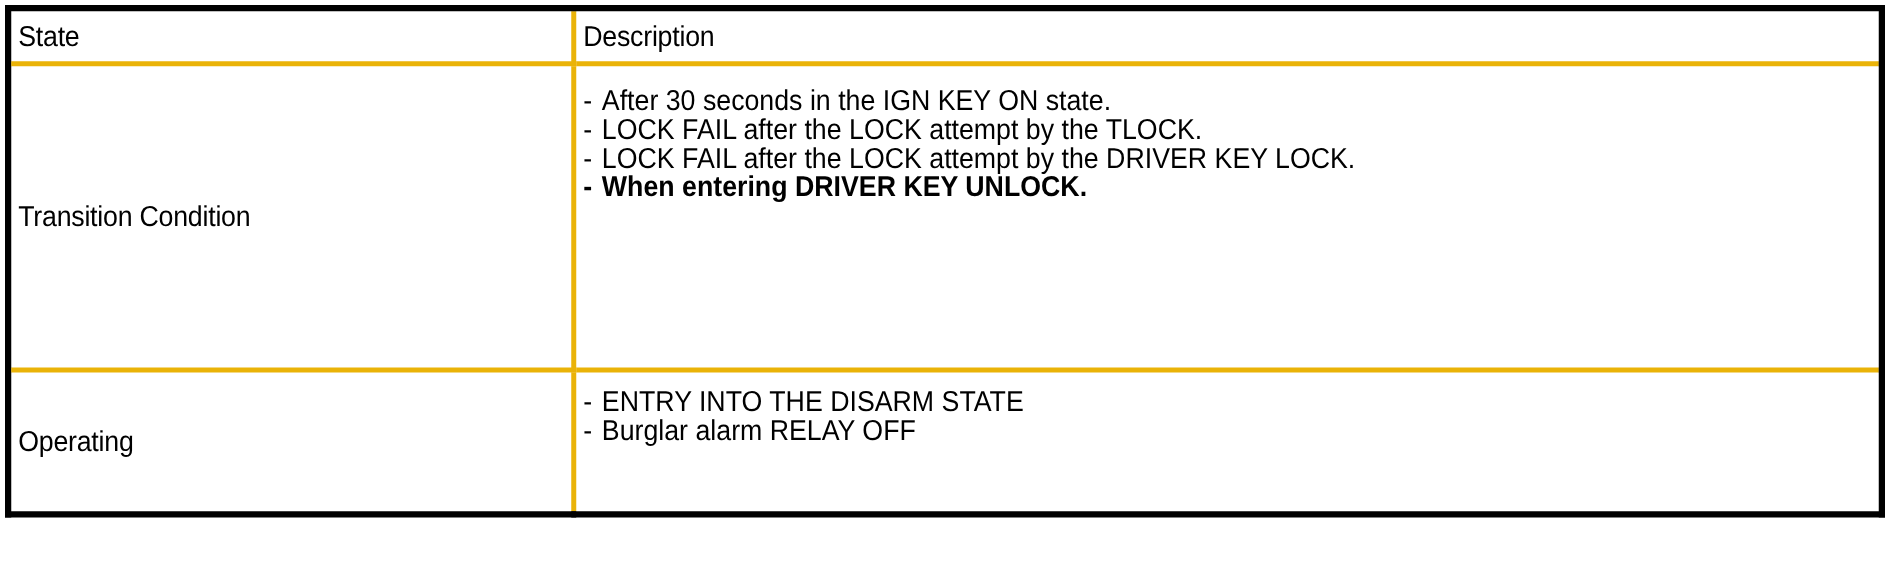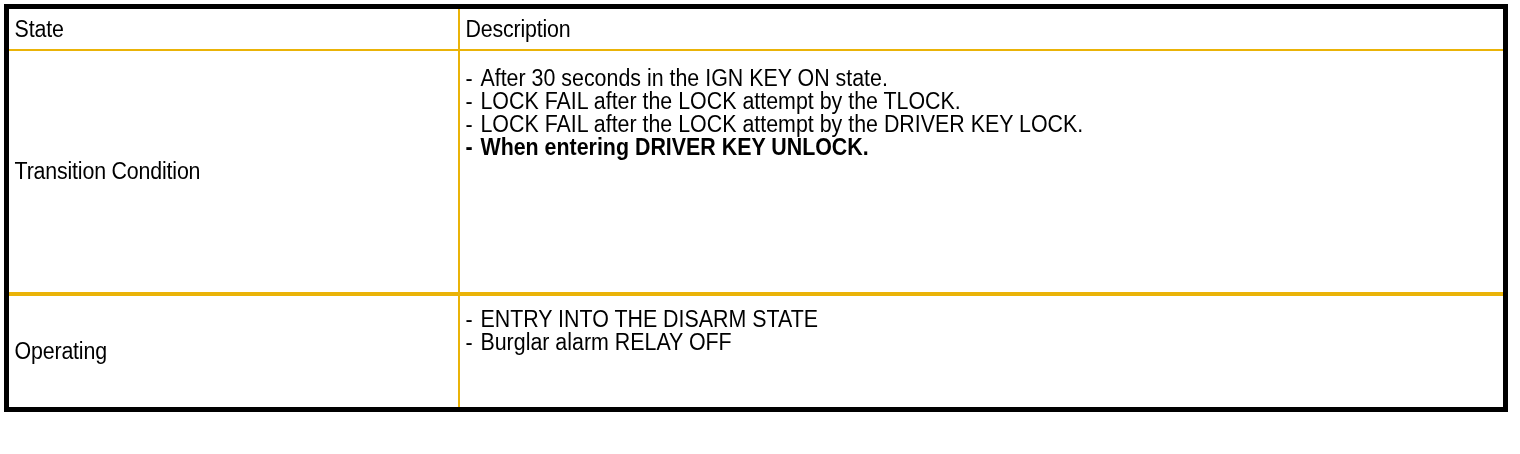--- a/index.html
+++ b/index.html
@@ -30,21 +30,21 @@
     top: 4px;
     width: 1504px;
     border-collapse: collapse;
     table-layout: fixed;
     background: #ffffff;
     
     border: 5px solid #000000;
   }
 
   .state-table td {
-    border: 2px solid #eab308;
+    border: 4px solid #eab308;
     padding: 0;
     vertical-align: middle;
     background: #ffffff;
   }
 
   
   col.col-state { width: 451px; }
   col.col-desc  { width: 1043px; }
 
   

